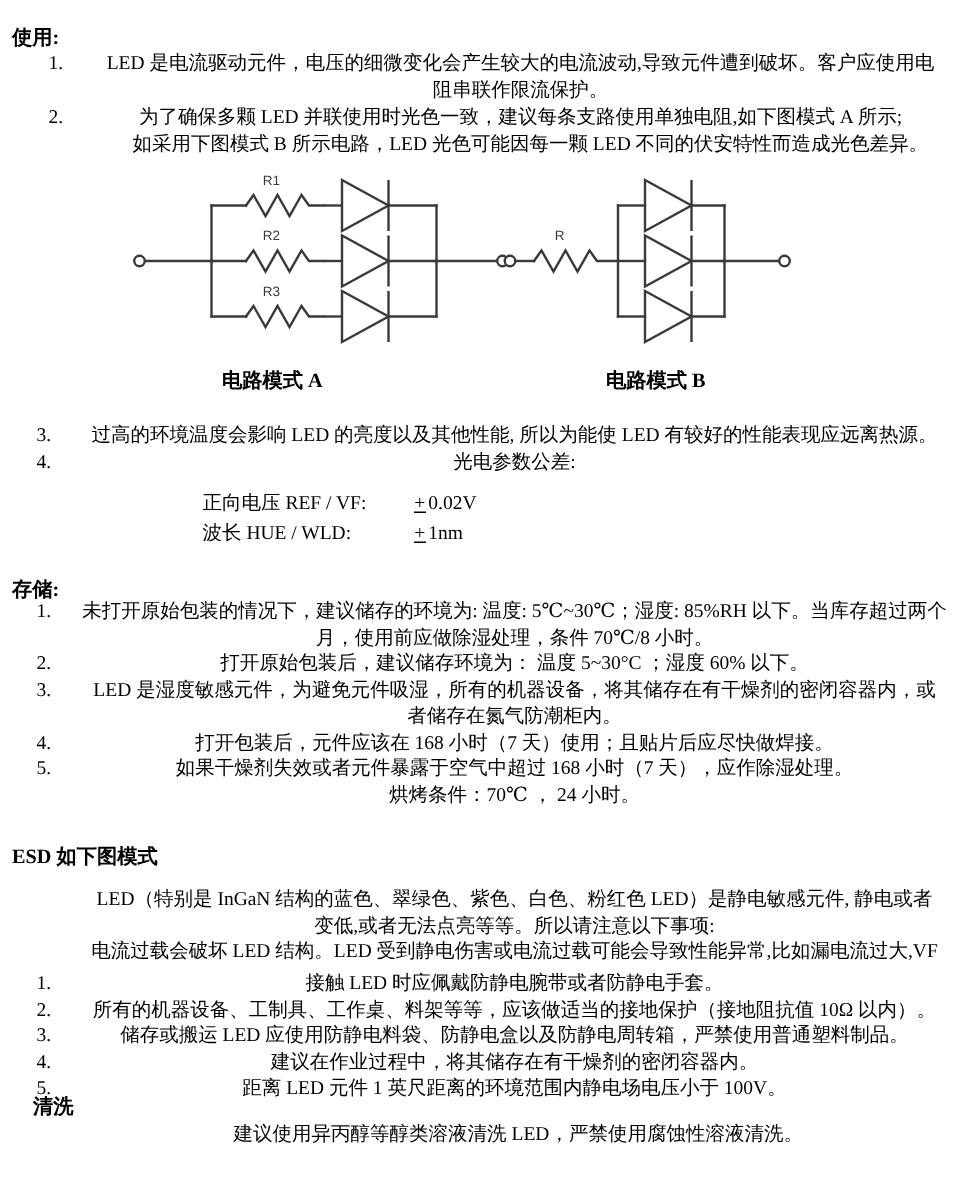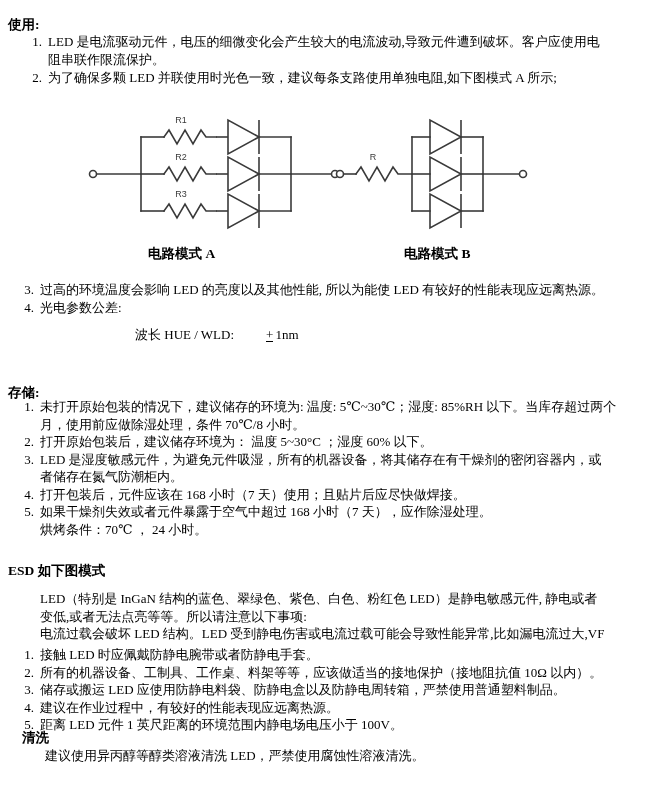--- a/index.html
+++ b/index.html
@@ -51,21 +51,21 @@
     font-size: 13px;
   }
   ol.nlist > li > .num {
     position: absolute;
     left: 0;
     top: 0;
     width: 20px;
     text-align: right;
     font-family: "Liberation Serif", serif;
   }
-  .li-line { display: block; }
+  .li-line { display: block; text-align: center; }
   .li-line.ind { text-indent: 13px; }
 
   
   .usage-list { position: absolute; left: 22px; top: 33px; width: 624px; }
   .usage-list > li { margin-bottom: 0px; }
   .usage-list > li.li2 { margin-top: 1px; padding-left: 26px; }
 
   
   .usage-list2 { position: absolute; left: 14px; top: 281px; width: 632px; }
   .usage-list2 > li { padding-left: 22px; }
@@ -159,20 +159,21 @@
 
   <ol class="nlist usage-list">
     <li>
       <span class="num">1.</span>
       <span class="li-line">LED 是电流驱动元件，电压的细微变化会产生较大的电流波动,导致元件遭到破坏。客户应使用电</span>
       <span class="li-line">阻串联作限流保护。</span>
     </li>
     <li class="li2">
       <span class="num">2.</span>
       <span class="li-line">为了确保多颗 LED 并联使用时光色一致，建议每条支路使用单独电阻,如下图模式 A 所示;</span>
+      <span class="li-line ind">如采用下图模式 B 所示电路，LED 光色可能因每一颗 LED 不同的伏安特性而造成光色差异。</span>
     </li>
   </ol>
 
   <div class="circuits">
 
     <svg width="320" height="120" viewBox="0 0 320 120" style="position:absolute; left:60px; top:0;">
 
       <circle class="term" cx="33" cy="62" r="3.5"></circle>
       <path class="wire" d="M37 62 H 81"></path>
 
@@ -252,20 +253,24 @@
     </li>
     <li>
       <span class="num">4.</span>
       <span class="li-line">光电参数公差:</span>
     </li>
   </ol>
 
   <table class="tol-table">
     <tbody>
       <tr>
+        <td class="lbl">正向电压 REF / VF:</td>
+        <td class="val"><span class="pm">+</span><span>0.02V</span></td>
+      </tr>
+      <tr>
         <td class="lbl">波长 HUE / WLD:</td>
         <td class="val"><span class="pm">+</span><span>1nm</span></td>
       </tr>
     </tbody>
   </table>
 
   <div class="section-head head-storage">存储:</div>
 
   <ol class="nlist storage-list">
     <li>
@@ -309,21 +314,21 @@
     <li>
       <span class="num">2.</span>
       <span class="li-line">所有的机器设备、工制具、工作桌、料架等等，应该做适当的接地保护（接地阻抗值 10Ω 以内）。</span>
     </li>
     <li>
       <span class="num">3.</span>
       <span class="li-line">储存或搬运 LED 应使用防静电料袋、防静电盒以及防静电周转箱，严禁使用普通塑料制品。</span>
     </li>
     <li>
       <span class="num">4.</span>
-      <span class="li-line">建议在作业过程中，有较好的性能表现应远离热源。</span>
+      <span class="li-line">建议在作业过程中，将其储存在有干燥剂的密闭容器内。</span>
     </li>
     <li>
       <span class="num">5.</span>
       <span class="li-line">距离 LED 元件 1 英尺距离的环境范围内静电场电压小于 100V。</span>
     </li>
   </ol>
 
   <div class="section-head head-clean">清洗</div>
 
   <div class="clean-para">

